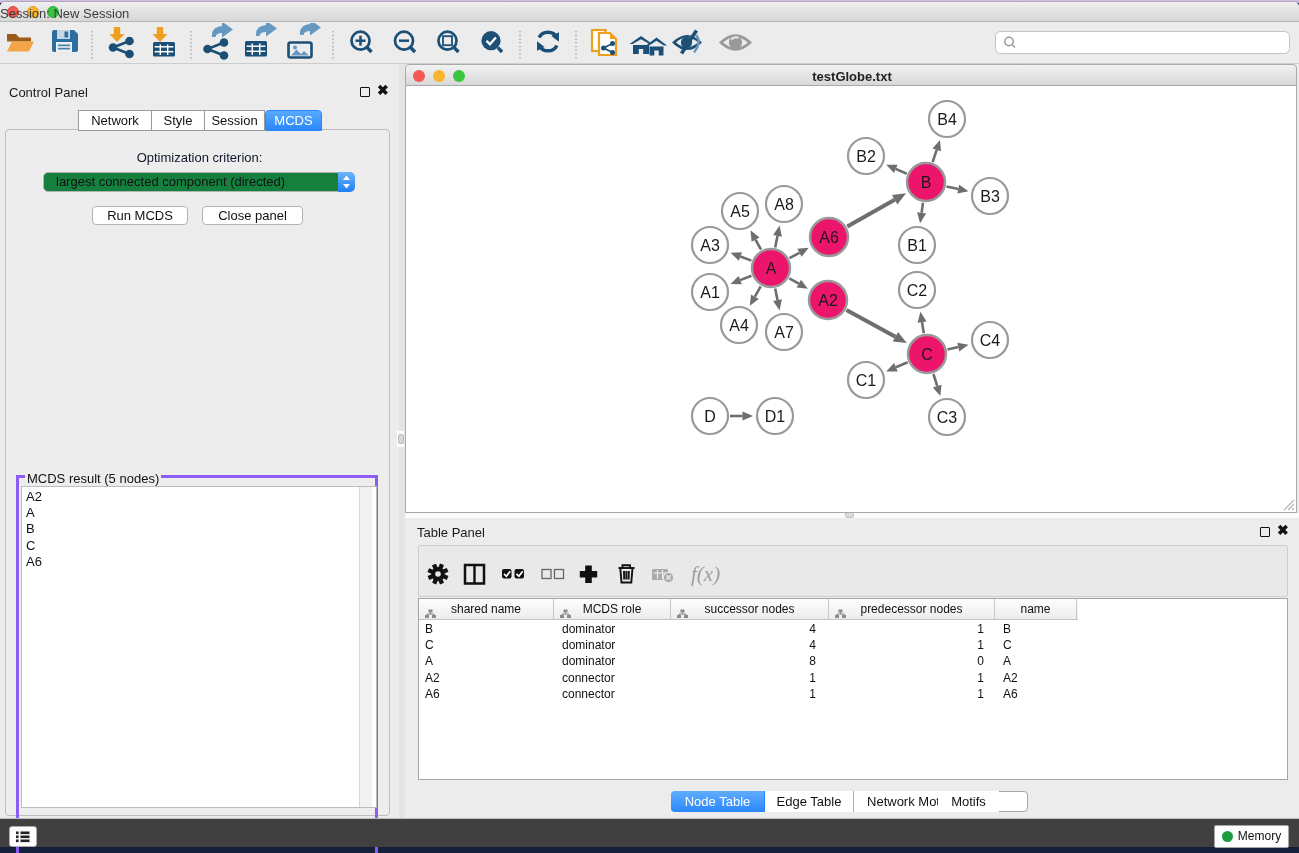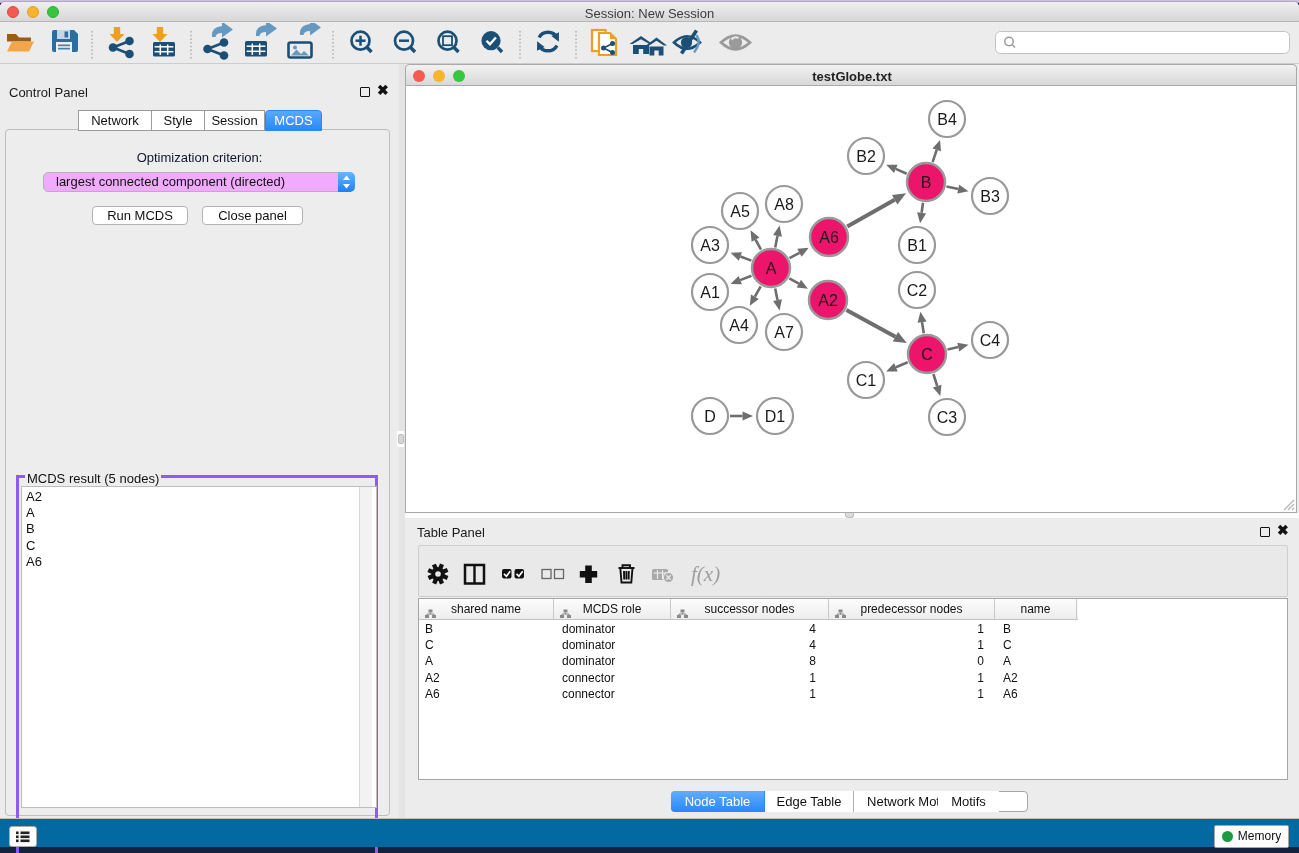--- a/index.html
+++ b/index.html
@@ -1,38 +1,38 @@
 <!DOCTYPE html>
 <html><head><meta charset="utf-8"><style>
 *{margin:0;padding:0;box-sizing:border-box}
 html,body{width:1299px;height:853px;overflow:hidden}
 body{font-family:"Liberation Sans",sans-serif;background:#16223d;position:relative}
 .abs{position:absolute}
 #deskTop{left:0;top:0;width:1299px;height:3px;background:linear-gradient(#d6cbe3,#bda7d0)}
 #win{left:0;top:2px;width:1299px;height:845px;background:#ececec;border-radius:5px 5px 0 0;box-shadow:0 0 2px rgba(0,0,0,.4)}
 #titlebar{left:0;top:0;width:1299px;height:20px;background:linear-gradient(#efefef,#d7d7d7);border-radius:5px 5px 0 0;border-bottom:1px solid #b7b7b7}
 .tl{width:12px;height:12px;border-radius:50%;top:3.7px}
-#title{width:100%;text-align:center;top:4px;font-size:13px;color:#3c3c3c}
+#title{width:100%;top:4px;font-size:13px;color:#3c3c3c}
 #toolbar{left:0;top:21px;width:1299px;height:41px;background:#ececec;border-bottom:1px solid #cdcdcd}
 #cp{left:0;top:76px;width:399px;height:754px}
 #cptitle{left:9px;top:7px;font-size:13px;color:#1a1a1a}
 #cpfloat{left:360px;top:9px;width:10px;height:10px;border:1.5px solid #111;border-radius:1px}
 #cpclose{left:377px;top:4px;font-size:14px;font-weight:bold;color:#111}
 #cppanel{left:5px;top:51px;width:385px;height:687px;background:#ededed;border:1px solid #bdbdbd;border-radius:4px}
 .tab{top:32px;height:21px;border:1px solid #9a9a9a;background:#fff;font-size:13px;text-align:center;line-height:19px;color:#111}
 .tabsel{background:linear-gradient(#59aafd,#2a87fb);color:#fff;border-color:#2a87fb;border-radius:4px 4px 0 0}
 #optlab{left:0;top:72px;width:399px;text-align:center;font-size:13px;color:#0f172a}
-#combo{left:43px;top:94px;width:311px;height:20px;background:#f0abfc;border:1px solid #b3b3b3;border-radius:5px;font-size:13px;line-height:18px;padding-left:12px;color:#111}
+#combo{left:43px;top:94px;width:311px;height:20px;background:#15803d;border:1px solid #b3b3b3;border-radius:5px;font-size:13px;line-height:18px;padding-left:12px;color:#111}
 #combobtn{left:338px;top:94px;width:17px;height:20px;background:linear-gradient(#6cb5fd,#1f7ff4);border-radius:0 5px 5px 0}
 .btn{top:128px;height:19px;background:#fff;border:1px solid #b3b3b3;border-radius:4px;font-size:13px;text-align:center;line-height:17px;color:#111}
 #fieldset{left:16px;top:397px;width:362px;height:424px;border:3px solid #8b5cf6}
 #fslegend{left:6px;top:-7px;background:#ededed;font-size:13px;color:#111;padding:0 2px}
 #mcdslist{left:2px;top:8px;width:356px;height:322px;background:#fff;border:1px solid #bdbdbd;font-size:13px;color:#111;line-height:16.2px;padding:2px 0 0 4px}
 #mcdsscroll{right:3px;top:9px;width:13px;height:320px;background:#f2f2f2;border-left:1px solid #d8d8d8}
-#statusbar{left:0;top:816px;width:1299px;height:29px;background:#0369a1;border-top:1px solid #bebebe}
+#statusbar{left:0;top:816px;width:1299px;height:29px;background:#404040;border-top:1px solid #bebebe}
 #listbtn{left:9px;top:7px;width:28px;height:21px;background:#fdfdfd;border:1px solid #ababab;border-radius:3px}
 #membtn{left:1214px;top:6px;width:75px;height:23px;background:#fdfdfd;border:1px solid #a5a5a5;border-radius:2px;font-size:12px;color:#111;text-align:center;line-height:21px}
 #vdiv{left:399px;top:62px;width:6px;height:754px;background:#e4e4e4}
 #netwin{left:405px;top:62px;width:892px;height:384px}
 #nettitle{left:0;top:0;width:892px;height:22px;background:linear-gradient(#f2f2f2,#d8d8d8);border:1px solid #a9a9a9;border-radius:4px 4px 0 0}
 #netcanvas{left:0;top:22px;width:892px;height:427px;background:#fff;border:1px solid #a9a9a9;border-top:none}
 #tp{left:405px;top:518px;width:894px;height:298px}
 #tptitle{left:12px;top:5px;font-size:13px;color:#1a1a1a}
 #tptoolbar{left:13px;top:25px;width:870px;height:52px;background:#e9e9e9;border:1px solid #cfcfcf;border-radius:2px}
 #tbl{left:13px;top:78px;width:870px;height:182px;background:#fff;border:1px solid #a5a5a5}

